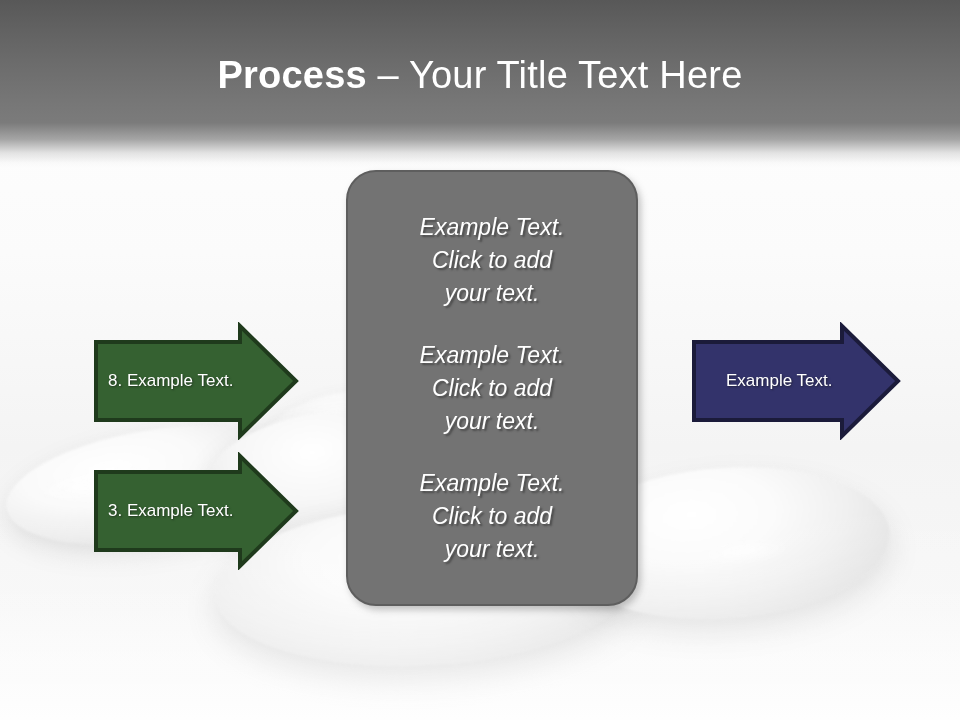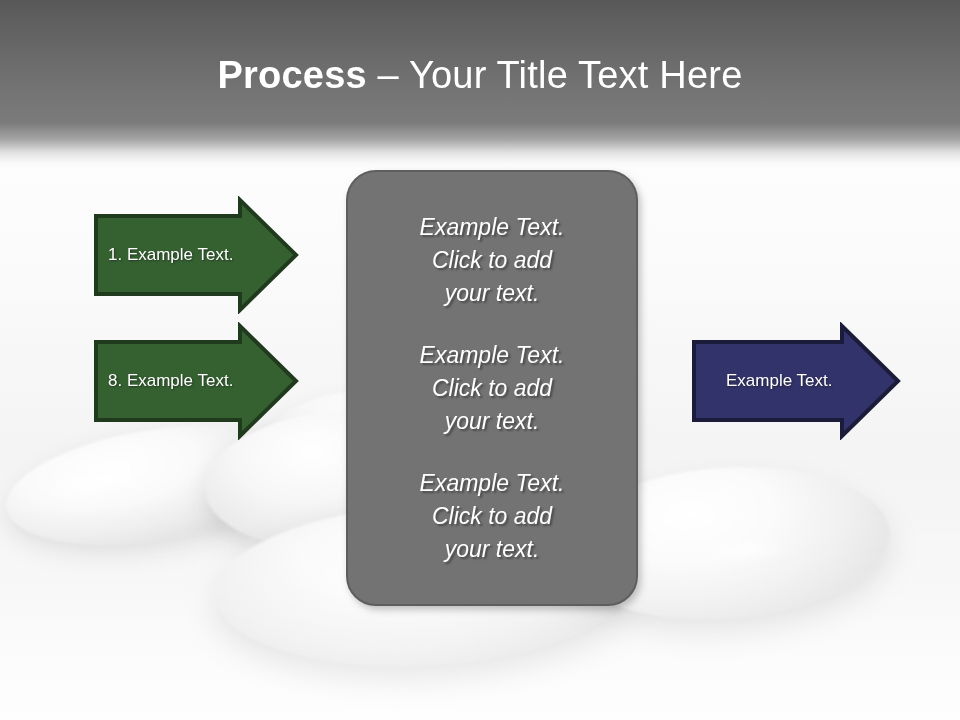--- a/index.html
+++ b/index.html
@@ -215,34 +215,34 @@
 Click  to add
 your text.</div>
     <div class="panel-text">Example Text.
 Click  to add
 your text.</div>
     <div class="panel-text">Example Text.
 Click  to add
 your text.</div>
   </div>
 
-  <div class="arrow arrow-g1">
-    <svg width="208" height="118" viewBox="0 0 208 118">
-      <polygon points="4,20 148,20 148,4 204,59 148,114 148,98 4,98" fill="#356131" stroke="#1f3a1c" stroke-width="4" stroke-linejoin="miter"></polygon>
-    </svg>
-    <span class="arrow-label">1. Example Text.</span>
-  </div>
 
   <div class="arrow arrow-g2">
     <svg width="208" height="118" viewBox="0 0 208 118">
       <polygon points="4,20 148,20 148,4 204,59 148,114 148,98 4,98" fill="#356131" stroke="#1f3a1c" stroke-width="4" stroke-linejoin="miter"></polygon>
     </svg>
     <span class="arrow-label">8. Example Text.</span>
   </div>
 
+  <div class="arrow arrow-g3">
+    <svg width="208" height="118" viewBox="0 0 208 118">
+      <polygon points="4,20 148,20 148,4 204,59 148,114 148,98 4,98" fill="#356131" stroke="#1f3a1c" stroke-width="4" stroke-linejoin="miter"></polygon>
+    </svg>
+    <span class="arrow-label">3. Example Text.</span>
+  </div>
 
   <div class="arrow arrow-b1">
     <svg width="212" height="118" viewBox="0 0 212 118">
       <polygon points="4,20 152,20 152,4 208,59 152,114 152,98 4,98" fill="#33336b" stroke="#1b1b3a" stroke-width="4" stroke-linejoin="miter"></polygon>
     </svg>
     <span class="arrow-label">Example Text.</span>
   </div>
 
 </div>
 

